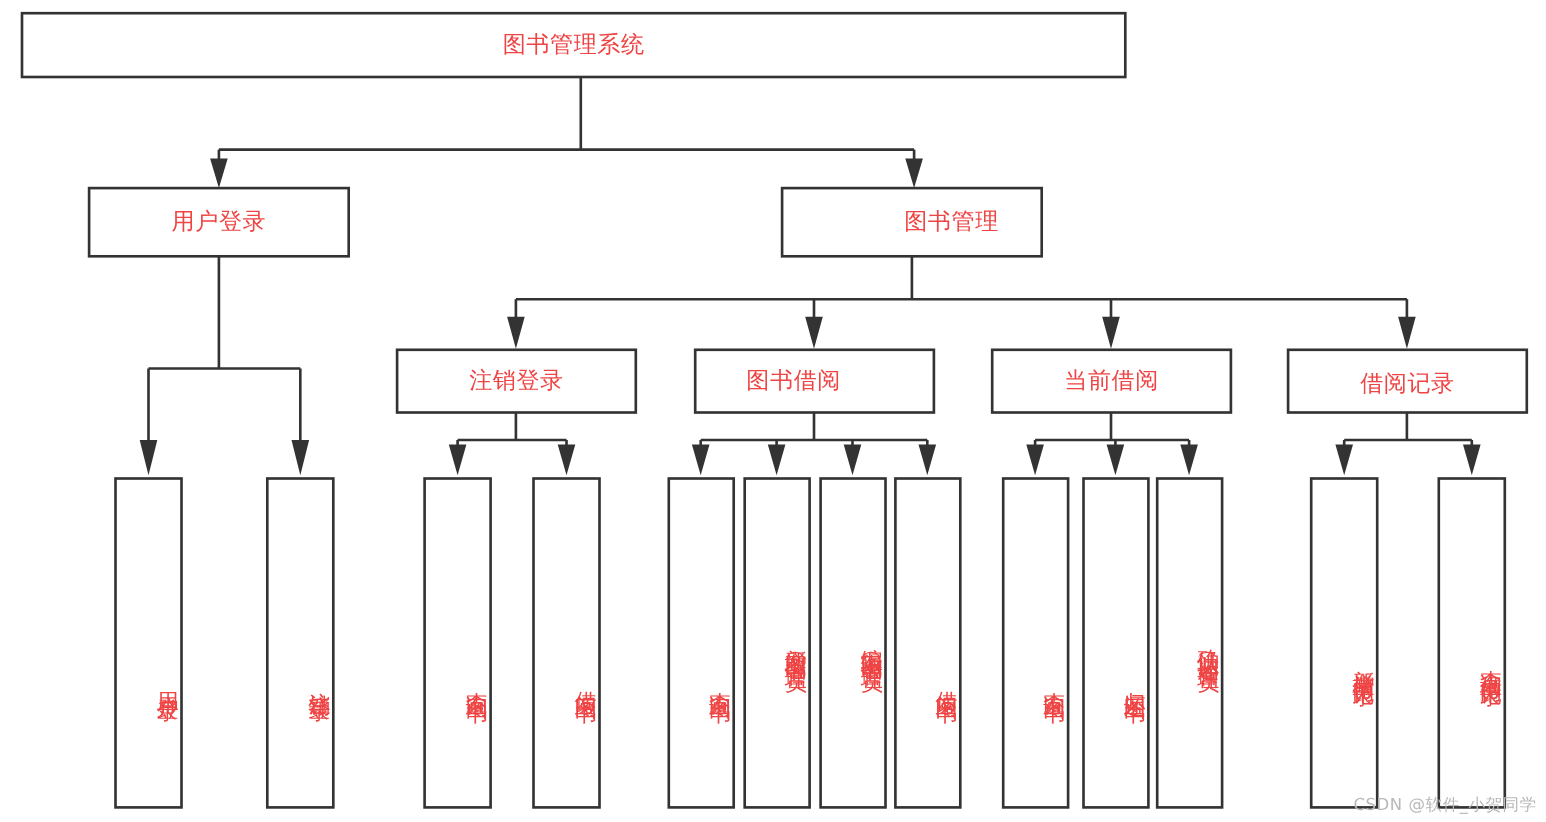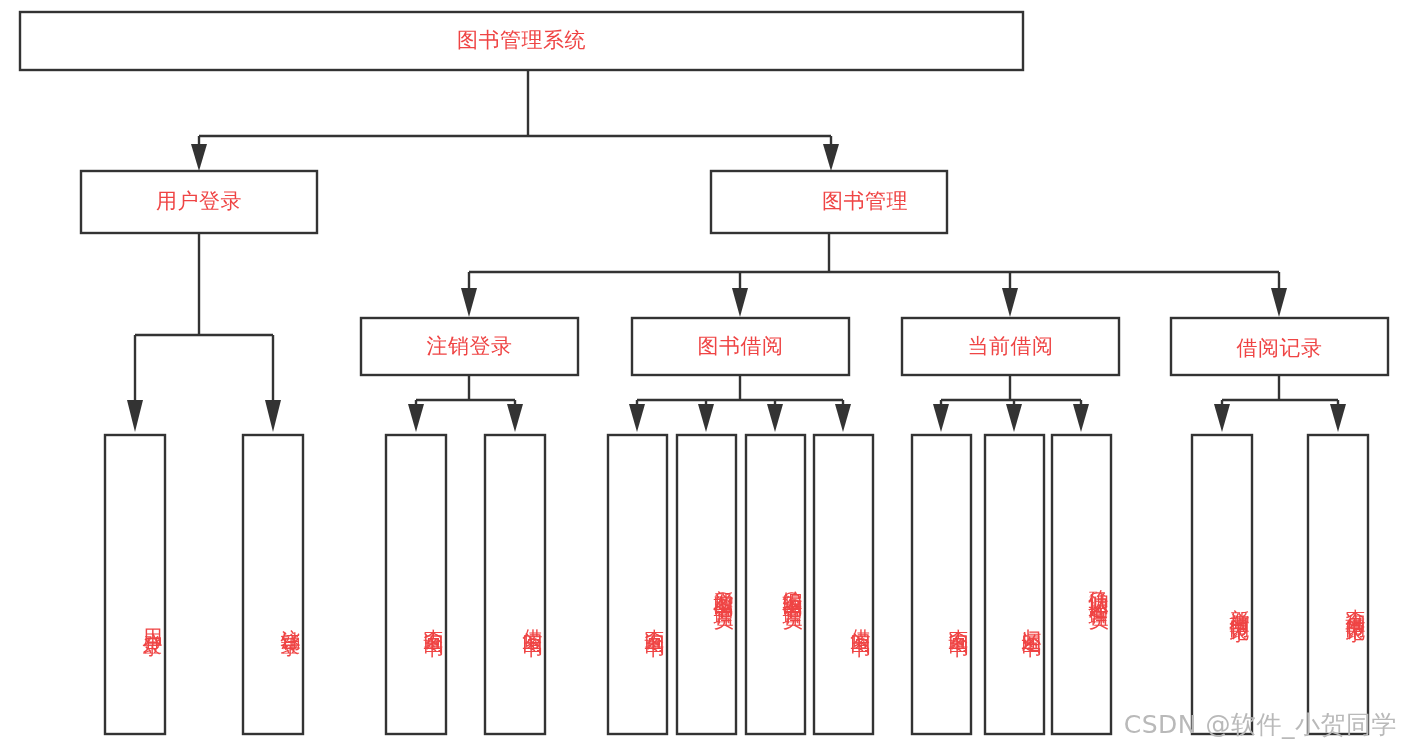--- a/index.html
+++ b/index.html
@@ -68,21 +68,21 @@
     padding-top: 14px;
     white-space: nowrap;
   }
   .node-label.vert.tall {
     padding-top: 6px;
   }
   .watermark {
     position: absolute;
     right: 8px;
     bottom: 6px;
-    font-size: 25px;
+    font-size: 15px;
     color: #b9b9b9;
     font-family: "DejaVu Sans", "Liberation Sans", sans-serif;
     letter-spacing: 0.5px;
     white-space: nowrap;
     pointer-events: none;
   }
 </style>
 </head>
 <body>
 
@@ -193,21 +193,21 @@
   </svg>
 
   <div class="node-label horiz" style="left:20px; top:12px; width:1003px; height:58px;">图书管理系统</div>
 
   <div class="node-label horiz" style="left:81px; top:171px; width:236px; height:62px;">用户登录</div>
 
   <div class="node-label horiz" style="left:711px; top:171px; width:236px; height:62px;margin-left:36px;">图书管理</div>
 
   <div class="node-label horiz" style="left:361px; top:318px; width:217px; height:57px;">注销登录</div>
 
-  <div class="node-label horiz" style="left:632px; top:318px; width:217px; height:57px;border-radius:27px;">图书借阅</div>
+  <div class="node-label horiz" style="left:613px; top:318px; width:217px; height:57px;border-radius:27px;">图书借阅</div>
 
   <div class="node-label horiz" style="left:902px; top:318px; width:217px; height:57px;">当前借阅</div>
 
   <div class="node-label horiz" style="left:1171px; top:318px; width:217px; height:62px;">借阅记录</div>
 
   <div class="node-label vert" style="left:105px; top:435px; width:60px; height:299px; padding-top:68px;">用户登录</div>
 
   <div class="node-label vert" style="left:243px; top:435px; width:60px; height:299px; padding-top:68px;">注销登录</div>
 
   <div class="node-label vert" style="left:386px; top:435px; width:60px; height:299px; padding-top:68px;">查询图书</div>

